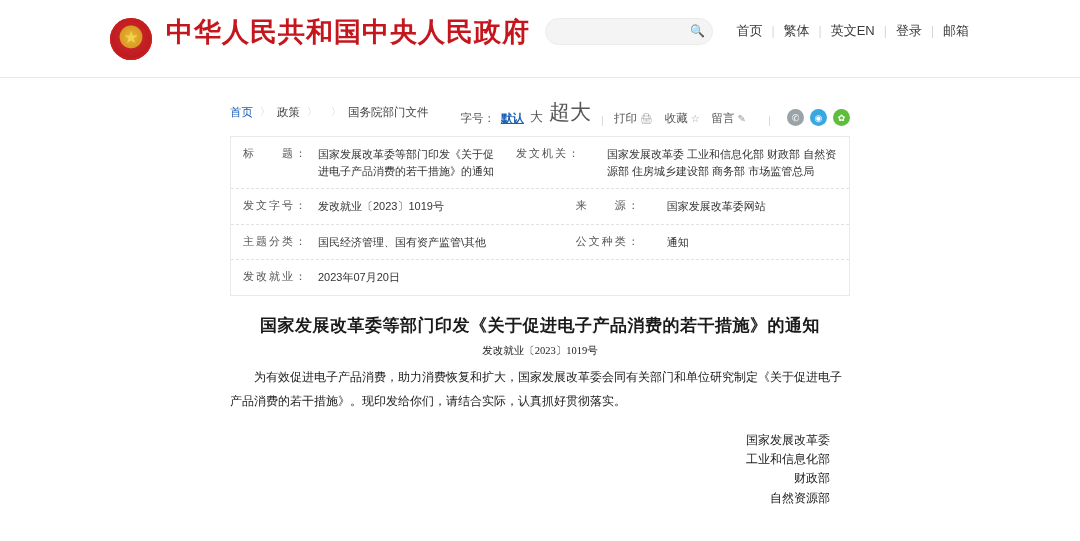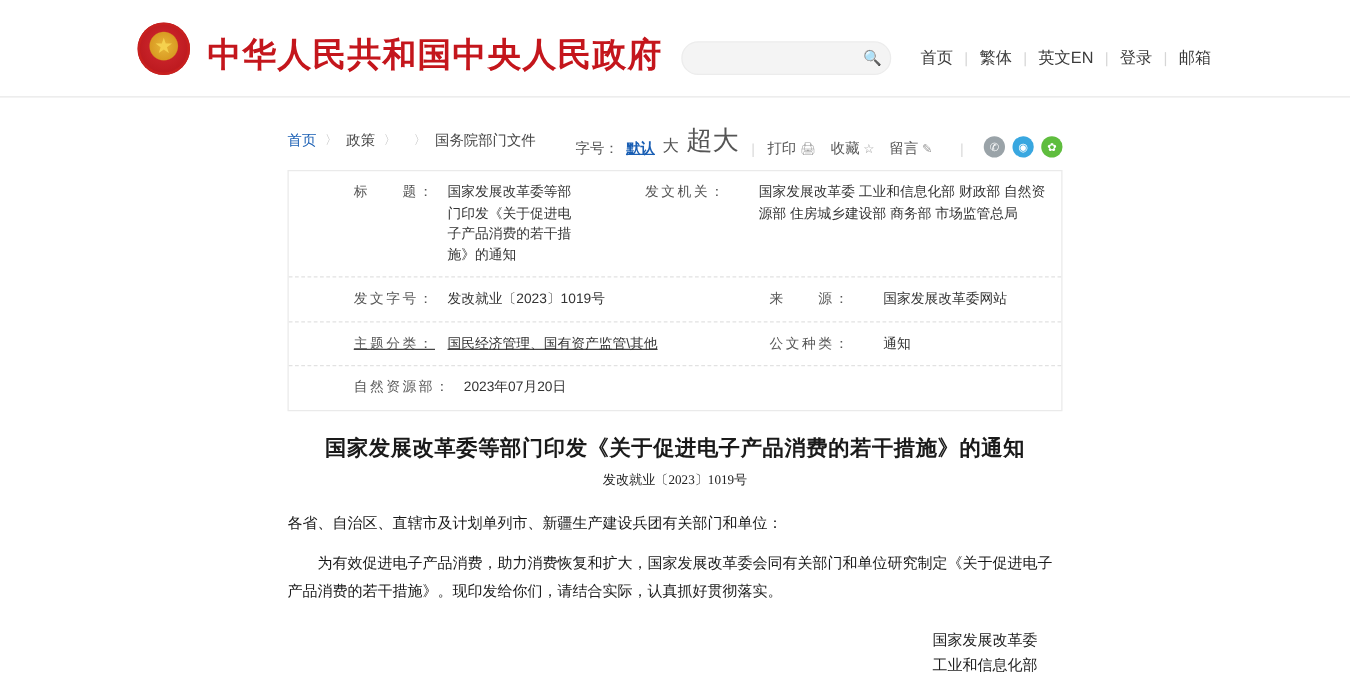--- a/index.html
+++ b/index.html
@@ -20,21 +20,21 @@
     height: 78px;
     border-bottom: 1px solid #e8e8e8;
     display: flex;
     align-items: center;
     box-sizing: border-box;
   }
   .header-inner {
     width: 860px;
     margin: 0 auto;
     display: flex;
-    align-items: flex-end;
+    align-items: flex-start;
     position: relative;
   }
   .emblem {
     width: 42px;
     height: 42px;
     border-radius: 50%;
     background: radial-gradient(circle at 50% 45%, #e8b63a 0%, #d99b22 35%, #c62127 38%, #b31217 100%);
     position: relative;
     flex: 0 0 auto;
     box-shadow: inset 0 0 0 2px #c8201f;
@@ -172,33 +172,32 @@
     padding: 9px 12px;
     box-sizing: border-box;
     align-items: flex-start;
   }
   .meta-row:last-child { border-bottom: 0; }
   .m-label {
     color: #555;
     flex: 0 0 auto;
     letter-spacing: 2px;
     white-space: nowrap;
-    margin-left: 40px;
   }
   .m-val {
     color: #333;
     margin-left: 10px;
     line-height: 1.5;
   }
   .m-cell-left { display: flex; flex: 1 1 auto; min-width: 0; }
   .m-cell-right { display: flex; flex: 0 0 auto; margin-left: 14px; gap: 16px; }
   .m-cell-right .m-val { max-width: 230px; }
   .m-row-2 .m-cell-left { flex: 0 0 56%; }
   .m-row-2 .m-cell-right { flex: 1 1 auto; margin-left: 0; }
-  .m-row-3 .m-cell-left { flex: 0 0 56%; text-decoration: underline; }
+  .m-row-3 .m-cell-left { flex: 0 0 56%; }
   .m-row-3 .m-cell-right { flex: 1 1 auto; margin-left: 0; }
 
   
   .doc {
     width: 620px;
     margin: 18px auto 0 auto;
     color: #1a1a1a;
   }
   .doc-title {
     text-align: center;
@@ -318,31 +317,30 @@
       <span class="m-val">国民经济管理、国有资产监管\其他</span>
     </div>
     <div class="m-cell-right">
       <span class="m-label">公文种类：</span>
       <span class="m-val">通知</span>
     </div>
   </div>
 
   <div class="meta-row m-row-4">
     <div class="m-cell-left">
-      <span class="m-label">自然资源部：</span>
+      <span class="m-label">发改就业：</span>
       <span class="m-val">2023年07月20日</span>
     </div>
   </div>
 
 </div>
 
 <div class="doc">
   <div class="doc-title">国家发展改革委等部门印发《关于促进电子产品消费的若干措施》的通知</div>
   <div class="doc-docnum">发改就业〔2023〕1019号</div>
-  <div class="doc-p">各省、自治区、直辖市及计划单列市、新疆生产建设兵团有关部门和单位：</div>
   <div class="doc-p indent">为有效促进电子产品消费，助力消费恢复和扩大，国家发展改革委会同有关部门和单位研究制定《关于促进电子产品消费的若干措施》。现印发给你们，请结合实际，认真抓好贯彻落实。</div>
 
   <div class="signature">
     <div>国家发展改革委</div>
     <div>工业和信息化部</div>
     <div>财政部</div>
     <div>自然资源部</div>
 
   </div>
 </div>

